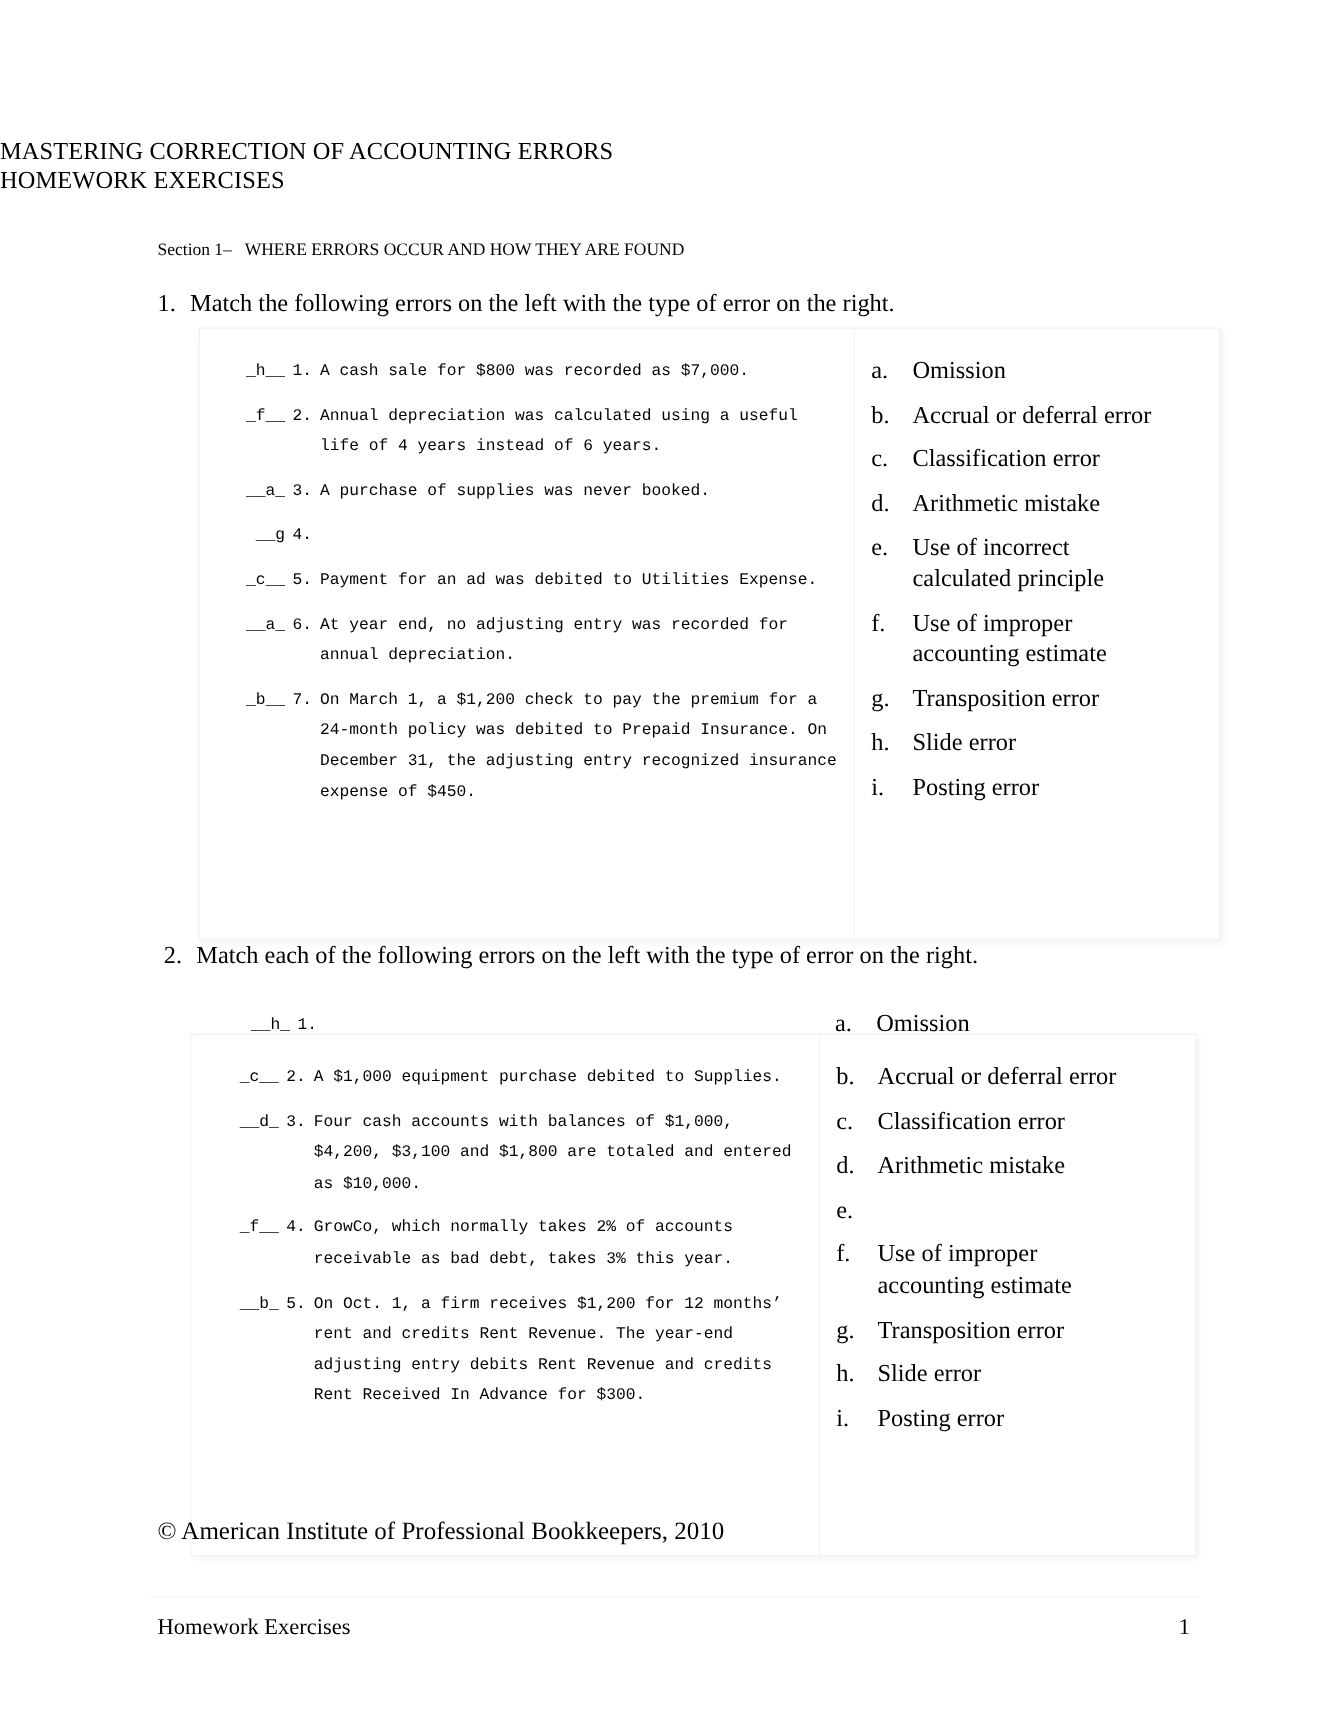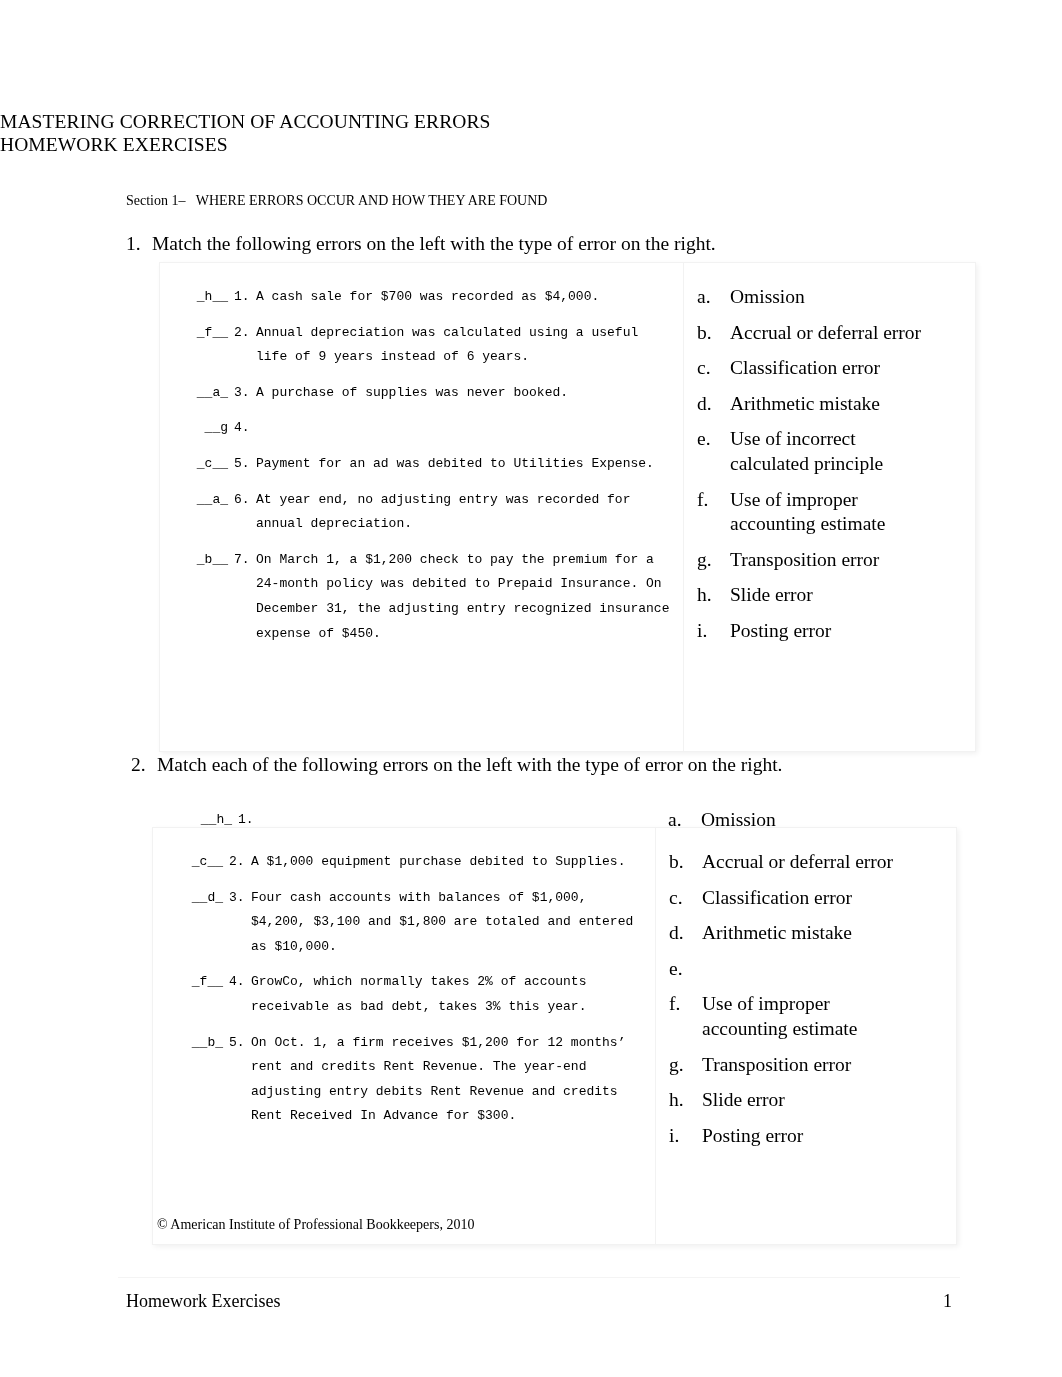--- a/index.html
+++ b/index.html
@@ -137,23 +137,22 @@
   .opt-text { flex: 1; white-space: pre-line; }
 
   #table-1 .option-item { padding-left: 13px; }
   #table-2 .option-item { padding-left: 13px; }
 
   
   .copyright {
     position: absolute;
     top: 1213px;
     left: 126px;
-    font-size: 14px;
+    font-size: 20px;
     line-height: 24px;
-    margin-left: 31px;
   }
 
   
   .footer-rule {
     position: absolute;
     top: 1277px;
     left: 118px;
     width: 842px;
     height: 1px;
     background: #f4f4f4;
@@ -185,27 +184,27 @@
     <span class="num">1.</span>
     <span>Match the following errors on the left with the type of error on the right.</span>
   </div>
 
   <div class="match-table" id="table-1">
     <div class="cell-left">
 
       <div class="match-item">
         <span class="blank">_h__</span>
         <span class="item-num">1.</span>
-        <span class="item-text">A cash sale for $700 was recorded as $4,000.</span>
+        <span class="item-text">A cash sale for $800 was recorded as $7,000.</span>
       </div>
 
       <div class="match-item">
         <span class="blank">_f__</span>
         <span class="item-num">2.</span>
-        <span class="item-text">Annual depreciation was calculated using a useful life of 9 years instead of 6 years.</span>
+        <span class="item-text">Annual depreciation was calculated using a useful life of 4 years instead of 6 years.</span>
       </div>
 
       <div class="match-item">
         <span class="blank">__a_</span>
         <span class="item-num">3.</span>
         <span class="item-text">A purchase of supplies was never booked.</span>
       </div>
 
       <div class="match-item">
         <span class="blank">__g</span>

